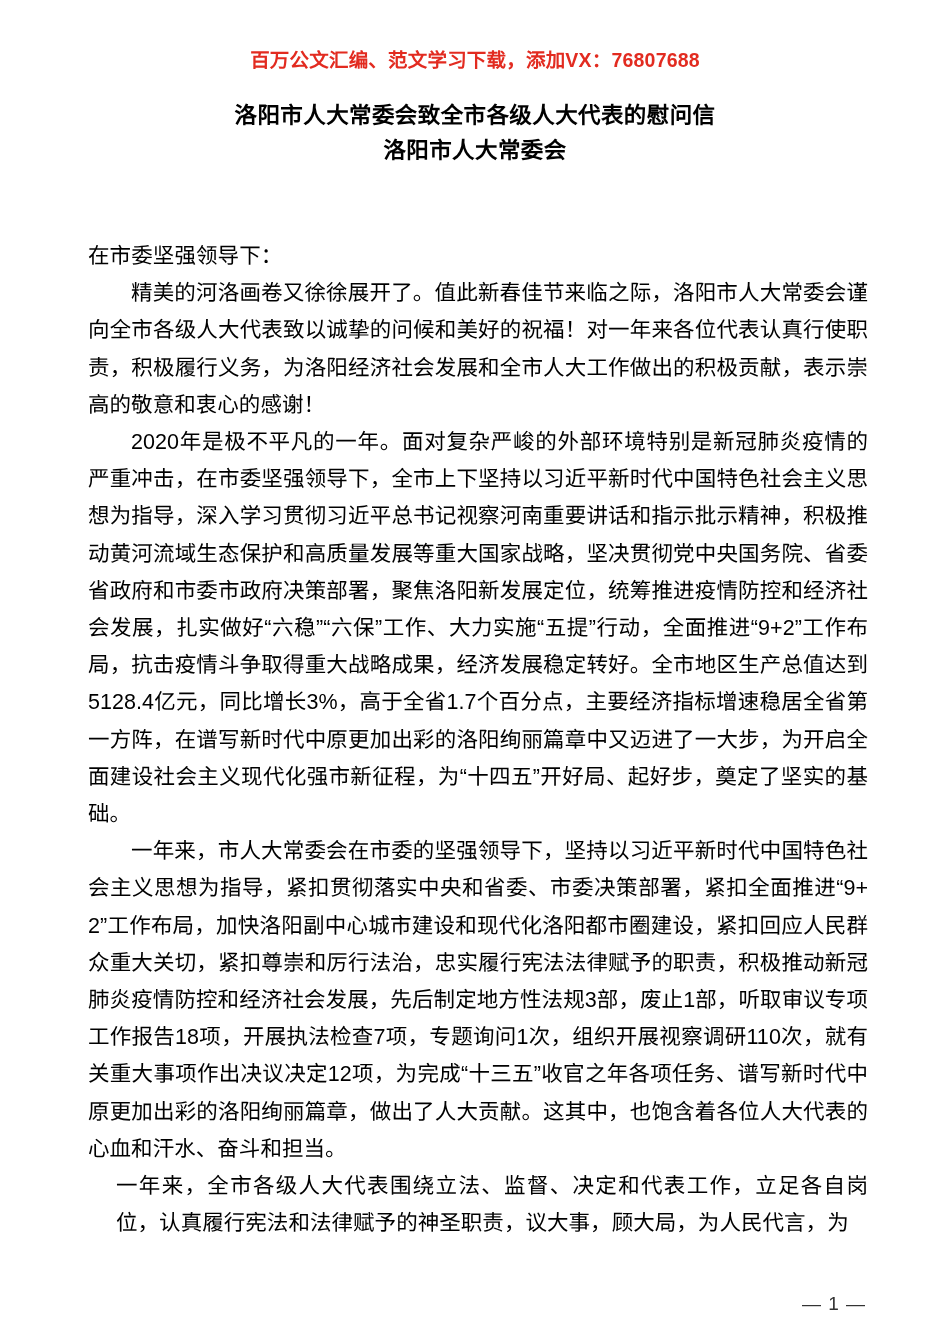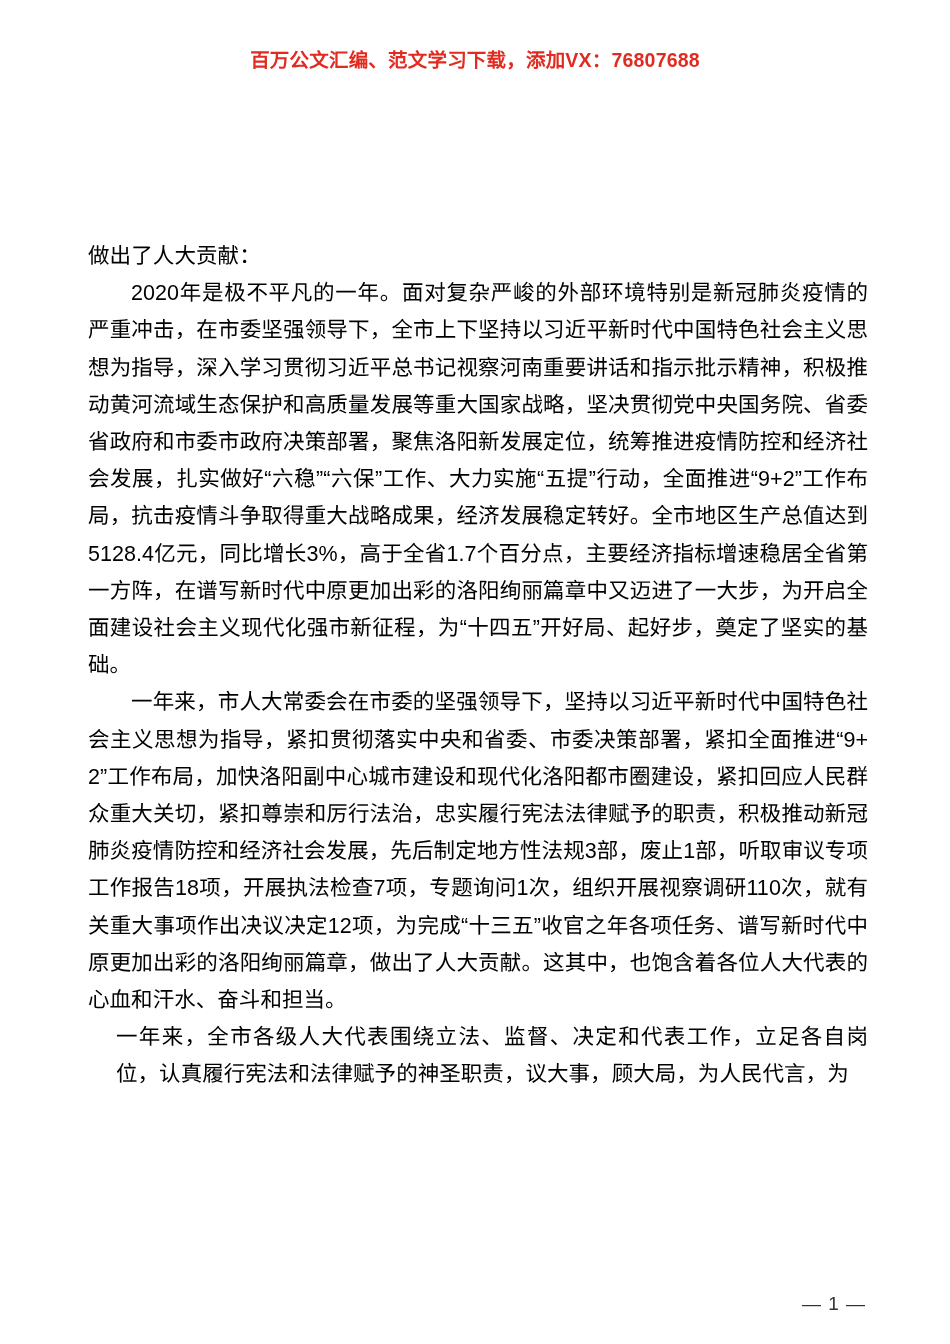--- a/index.html
+++ b/index.html
@@ -102,26 +102,29 @@
   }
 </style>
 </head>
 <body>
 
 <div class="page">
 
   <div class="promo" style="color: rgb(226, 43, 32);">百万公文汇编、范文学习下载，添加VX：76807688</div>
 
   <div class="title-block">
+    <div class="title-line">洛阳市人大常委会致全市各级人大代表的慰问信</div>
+    <div class="title-line">洛阳市人大常委会</div>
   </div>
 
   <div class="body-block">
 
-    <div class="salutation">做出了人大贡献：</div>
+    <div class="salutation">在市委坚强领导下：</div>
 
+    <p class="para">精美的河洛画卷又徐徐展开了。值此新春佳节来临之际，洛阳市人大常委会谨向全市各级人大代表致以诚挚的问候和美好的祝福！对一年来各位代表认真行使职责，积极履行义务，为洛阳经济社会发展和全市人大工作做出的积极贡献，表示崇高的敬意和衷心的感谢！</p>
 
     <p class="para">2020年是极不平凡的一年。面对复杂严峻的外部环境特别是新冠肺炎疫情的严重冲击，在市委坚强领导下，全市上下坚持以习近平新时代中国特色社会主义思想为指导，深入学习贯彻习近平总书记视察河南重要讲话和指示批示精神，积极推动黄河流域生态保护和高质量发展等重大国家战略，坚决贯彻党中央国务院、省委省政府和市委市政府决策部署，聚焦洛阳新发展定位，统筹推进疫情防控和经济社会发展，扎实做好“六稳”“六保”工作、大力实施“五提”行动，全面推进“9+2”工作布局，抗击疫情斗争取得重大战略成果，经济发展稳定转好。全市地区生产总值达到5128.4亿元，同比增长3%，高于全省1.7个百分点，主要经济指标增速稳居全省第一方阵，在谱写新时代中原更加出彩的洛阳绚丽篇章中又迈进了一大步，为开启全面建设社会主义现代化强市新征程，为“十四五”开好局、起好步，奠定了坚实的基础。</p>
 
     <p class="para">一年来，市人大常委会在市委的坚强领导下，坚持以习近平新时代中国特色社会主义思想为指导，紧扣贯彻落实中央和省委、市委决策部署，紧扣全面推进“9+2”工作布局，加快洛阳副中心城市建设和现代化洛阳都市圈建设，紧扣回应人民群众重大关切，紧扣尊崇和厉行法治，忠实履行宪法法律赋予的职责，积极推动新冠肺炎疫情防控和经济社会发展，先后制定地方性法规3部，废止1部，听取审议专项工作报告18项，开展执法检查7项，专题询问1次，组织开展视察调研110次，就有关重大事项作出决议决定12项，为完成“十三五”收官之年各项任务、谱写新时代中原更加出彩的洛阳绚丽篇章，做出了人大贡献。这其中，也饱含着各位人大代表的心血和汗水、奋斗和担当。</p>
 
     <p class="para no-indent">一年来，全市各级人大代表围绕立法、监督、决定和代表工作，立足各自岗位，认真履行宪法和法律赋予的神圣职责，议大事，顾大局，为人民代言，为</p>
 
   </div>
 
   <div class="footer">— 1 —</div>

